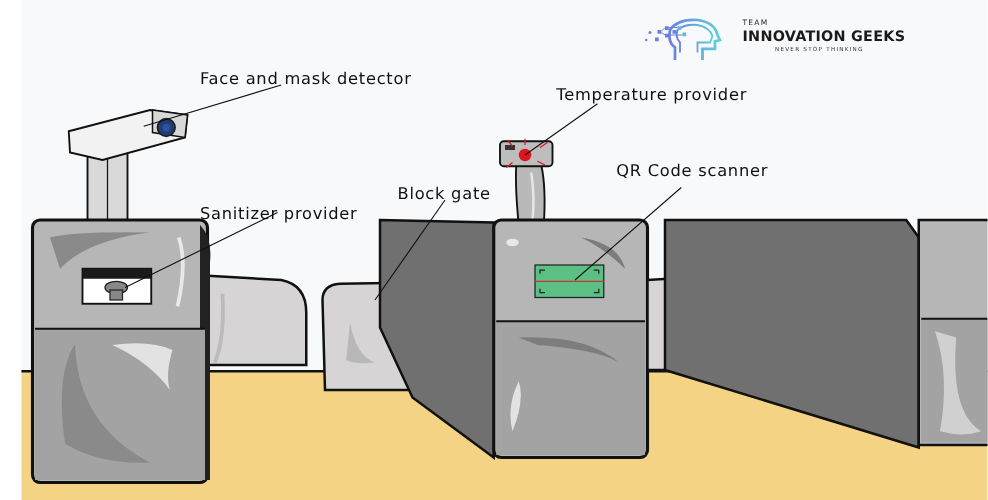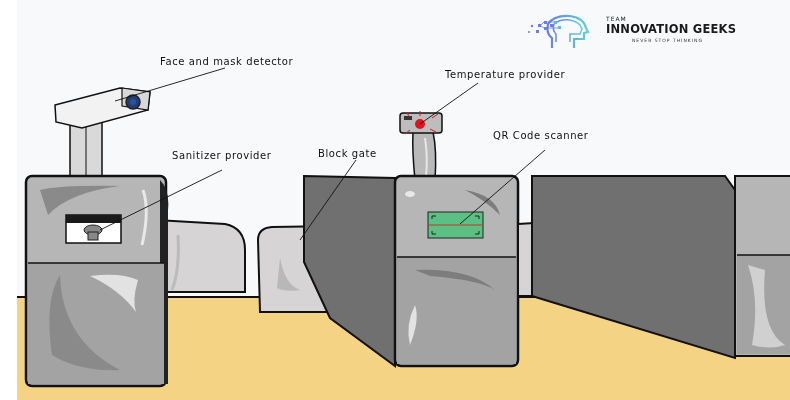--- a/index.html
+++ b/index.html
@@ -1,19 +1,19 @@
 <!DOCTYPE html>
 <html><head>
   <meta charset="utf-8">
   <style>
     html, body { margin: 0; padding: 0; }
     body { width: 790px; height: 400px; overflow: hidden; background: #ffffff; position: relative; font-family: "DejaVu Sans", sans-serif; }
     #scene { position: absolute; left: 0; top: 0; width: 790px; height: 400px; }
-    .label { position: absolute; font-family: "DejaVu Sans", sans-serif; font-size: 10px; color: #111; white-space: nowrap; letter-spacing: 0.6px; }
-    .logo { position: absolute; left: 524px; top: 12px; width: 250px; height: 40px; }
+    .label { position: absolute; font-family: "DejaVu Sans", sans-serif; font-size: 13px; color: #111; white-space: nowrap; letter-spacing: 0.6px; }
+    .logo { position: absolute; left: 512px; top: 12px; width: 250px; height: 40px; }
     .logo .team { position: absolute; left: 82px; top: 3px; font-family: "DejaVu Sans", sans-serif; font-size: 6px; letter-spacing: 1px; color: #222; }
     .logo .name { position: absolute; left: 82px; top: 10px; font-family: "DejaVu Sans", sans-serif; font-weight: bold; font-size: 11.5px; color: #1a1a1a; letter-spacing: 0.2px; }
     .logo .tag { position: absolute; left: 108px; top: 26px; font-family: "DejaVu Sans", sans-serif; font-size: 4.5px; letter-spacing: 1px; color: #333; }
   </style>
 </head>
 <body>
 
 <svg id="scene" viewBox="0 0 790 400" xmlns="http://www.w3.org/2000/svg">
 
   <rect x="17" y="0" width="773" height="300" fill="#f8f9fb"></rect>
@@ -107,21 +107,21 @@
   <g stroke="#111" stroke-width="0.9">
     <line x1="225" y1="68" x2="115" y2="101"></line>
     <line x1="222" y1="170" x2="100" y2="230"></line>
     <line x1="356" y1="160" x2="300" y2="240"></line>
     <line x1="478" y1="83" x2="420" y2="124"></line>
     <line x1="545" y1="150" x2="460" y2="224"></line>
   </g>
 </svg>
 
 <div class="label" style="left:160px; top:56px;">Face and mask detector</div>
-<div class="label" style="left:160px; top:150px;margin-left:12px;">Sanitizer provider</div>
+<div class="label" style="left:160px; top:164px;">Sanitizer provider</div>
 <div class="label" style="left:318px; top:148px;">Block gate</div>
 <div class="label" style="left:445px; top:69px;">Temperature provider</div>
 <div class="label" style="left:493px; top:130px;">QR Code scanner</div>
 
 <div class="logo">
   <svg width="72" height="38" viewBox="0 0 72 38" style="position:absolute;left:0;top:0;">
     <defs>
       <linearGradient id="lg" x1="0" x2="1" y1="0" y2="0">
         <stop offset="0" stop-color="#6b7fe0"></stop>
         <stop offset="1" stop-color="#5fd0d8"></stop>

